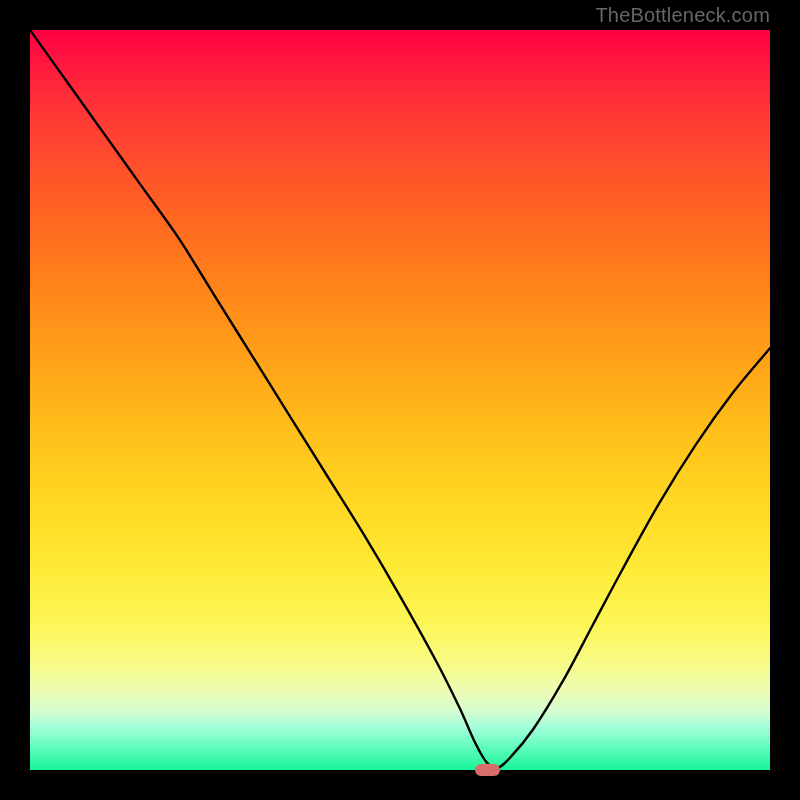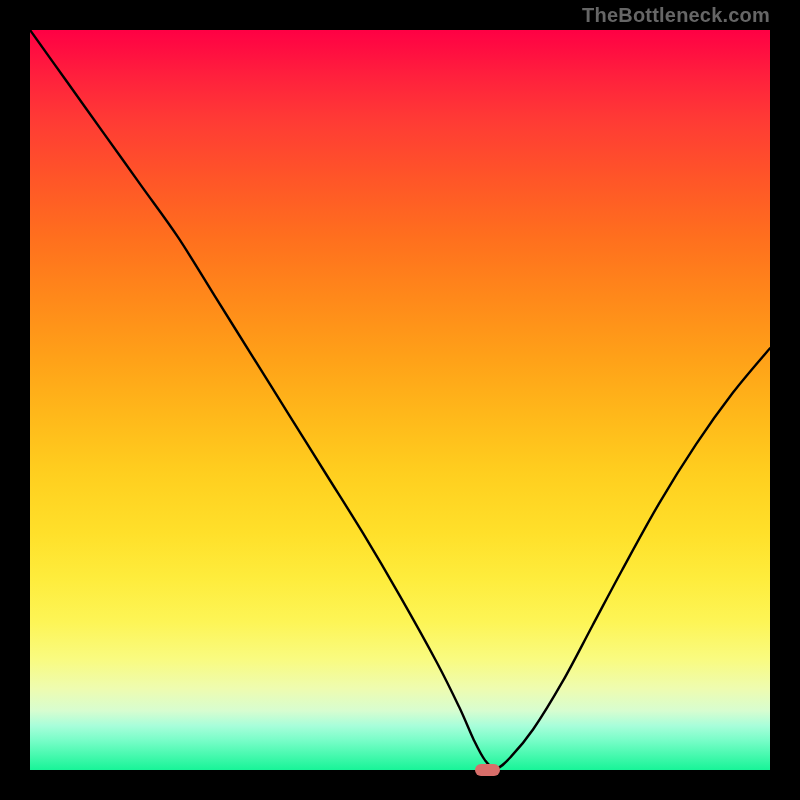--- a/index.html
+++ b/index.html
@@ -44,21 +44,21 @@
       #47f9af 98%,
       #18f498 100%
     );
   }
   .watermark {
     position: absolute;
     top: 4px;
     right: 30px;
     color: #666;
     font-size: 20px;
-    font-weight: 700;
+    font-weight: 400;
     letter-spacing: 0.2px;
     user-select: none;
   }
   .curve-svg {
     position: absolute;
     left: 0;
     top: 0;
     width: 740px;
     height: 740px;
   }

